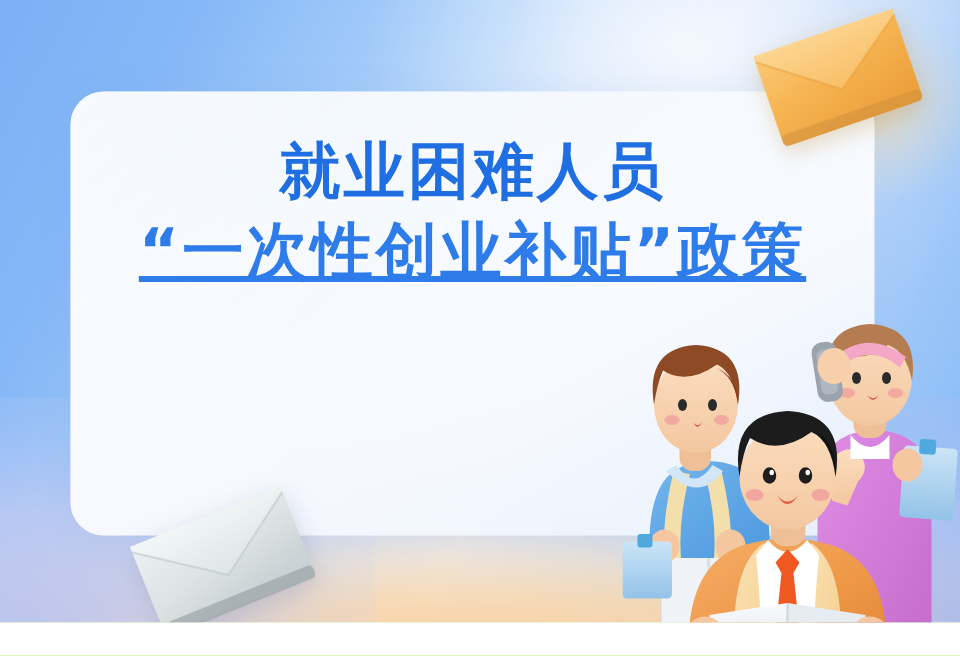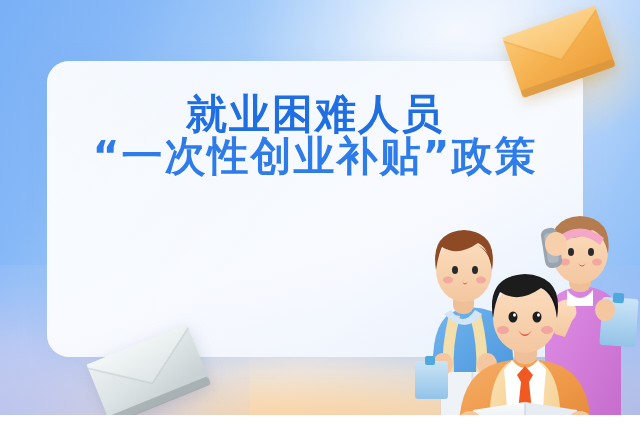--- a/index.html
+++ b/index.html
@@ -128,21 +128,23 @@
     white-space: nowrap;
   }
   .title-line-1 {
     font-size: 41px;
     color: #1f6fe2;
     text-shadow: 0 2px 0 rgba(255,255,255,0.55);
   }
   .title-line-2 {
     font-size: 41px;
     color: #2e7ce9;
+    margin-top: 11px;
     text-shadow: 0 2px 0 rgba(255,255,255,0.55);
+    text-decoration: underline;
   }
 
   
   .env {
     position: absolute;
   }
   .env-orange {
     left: 508px;
     top: 16px;
     width: 102px;

